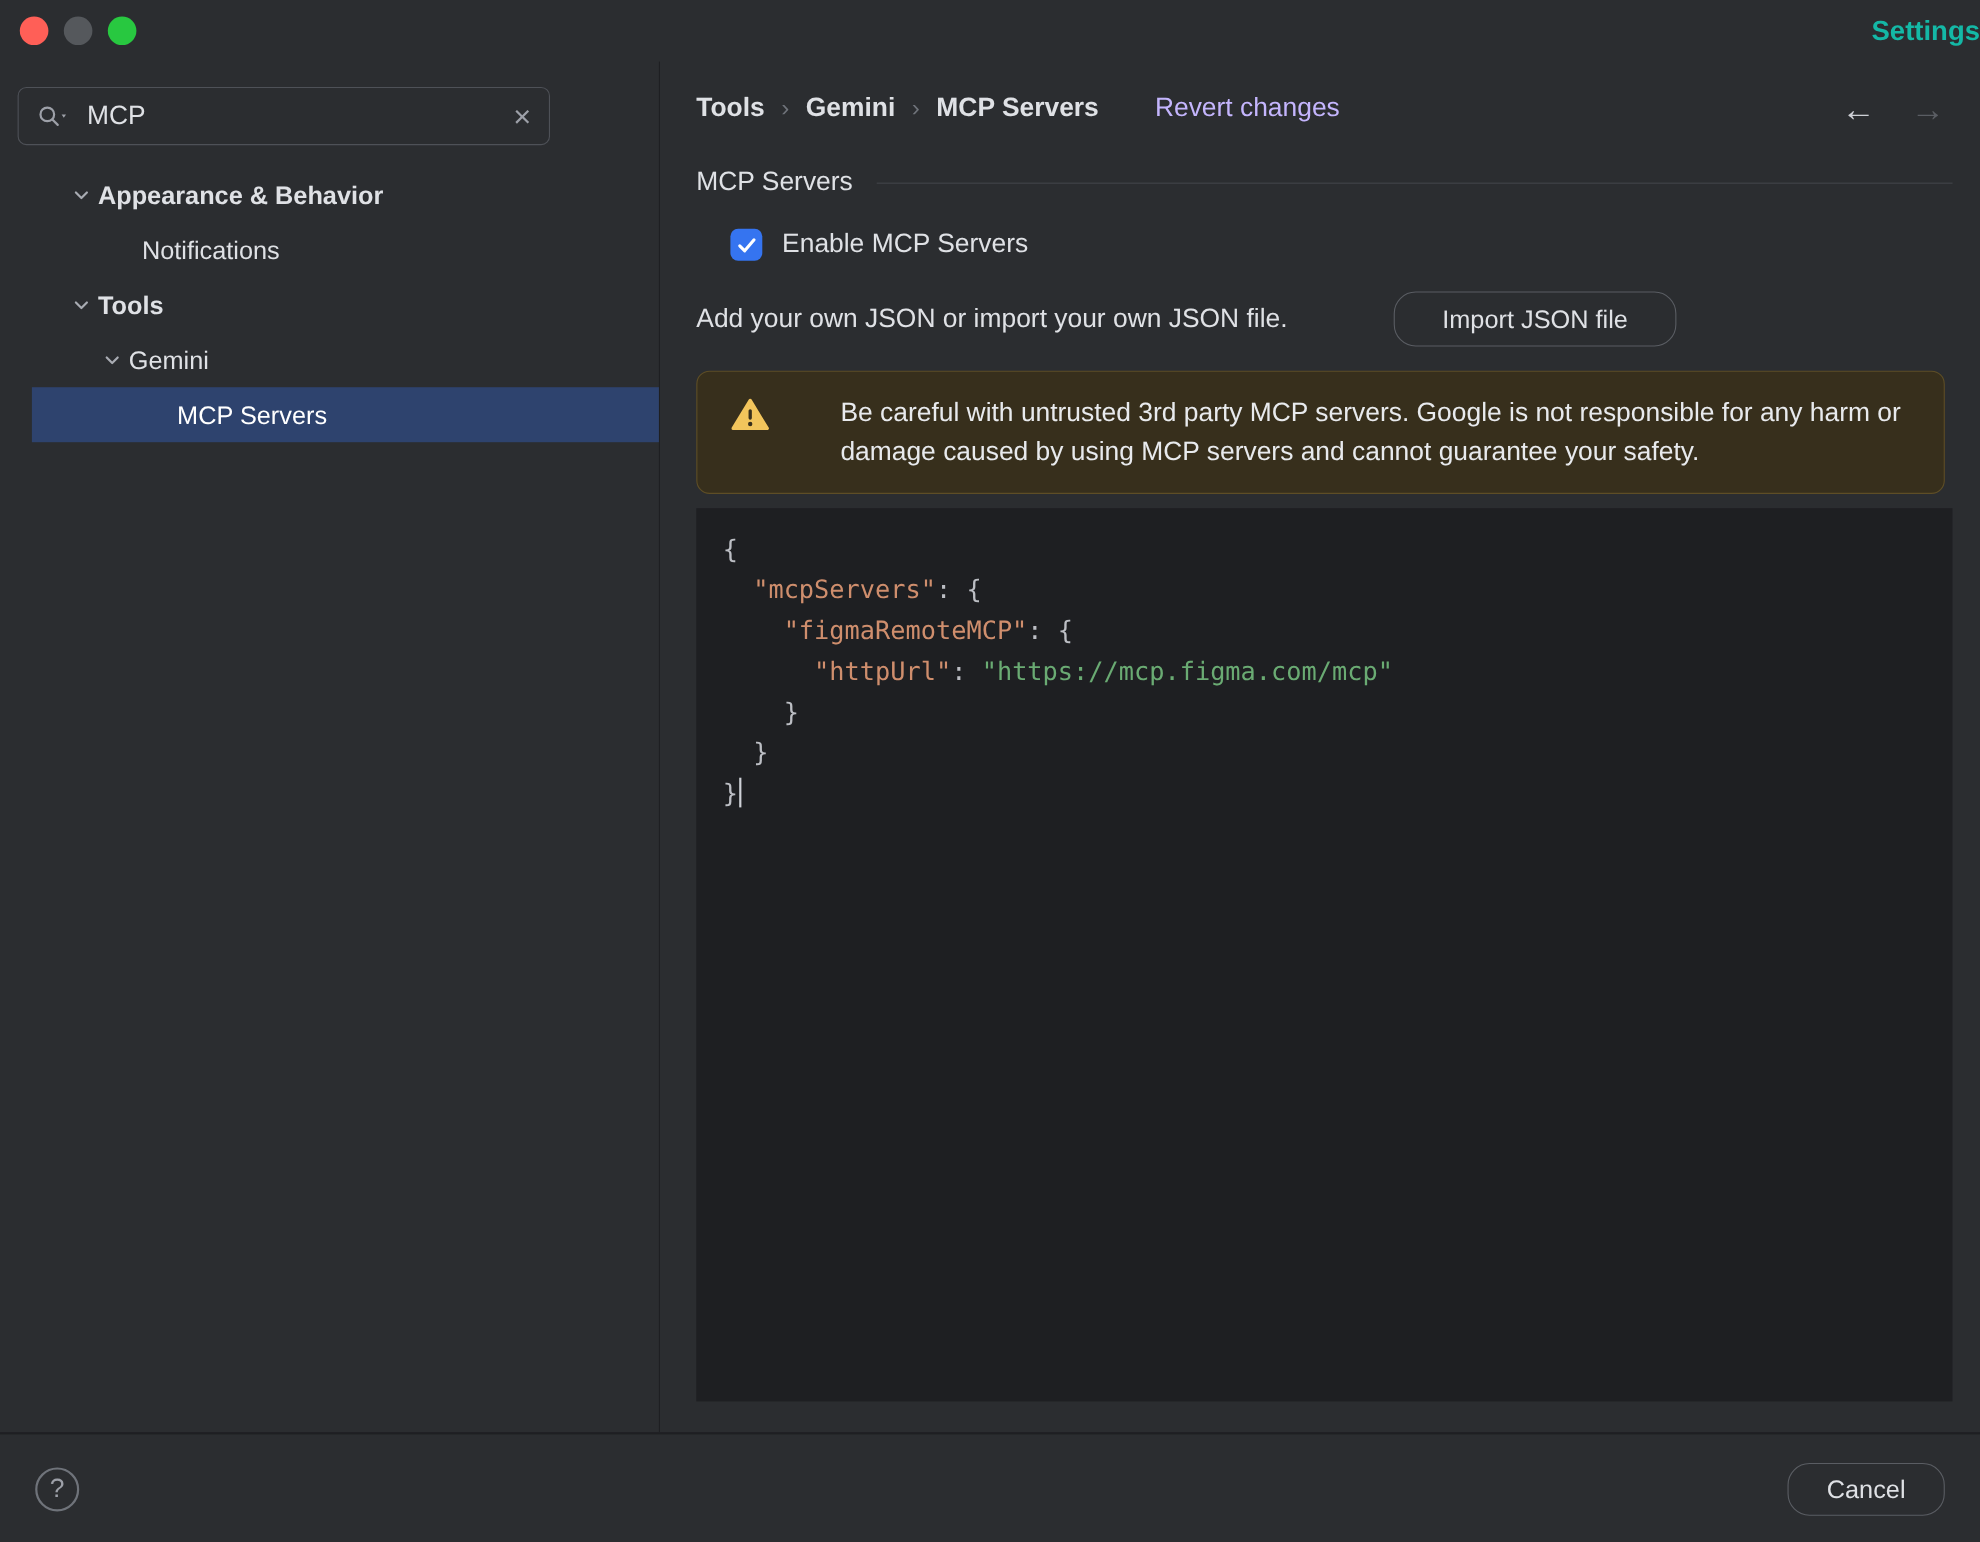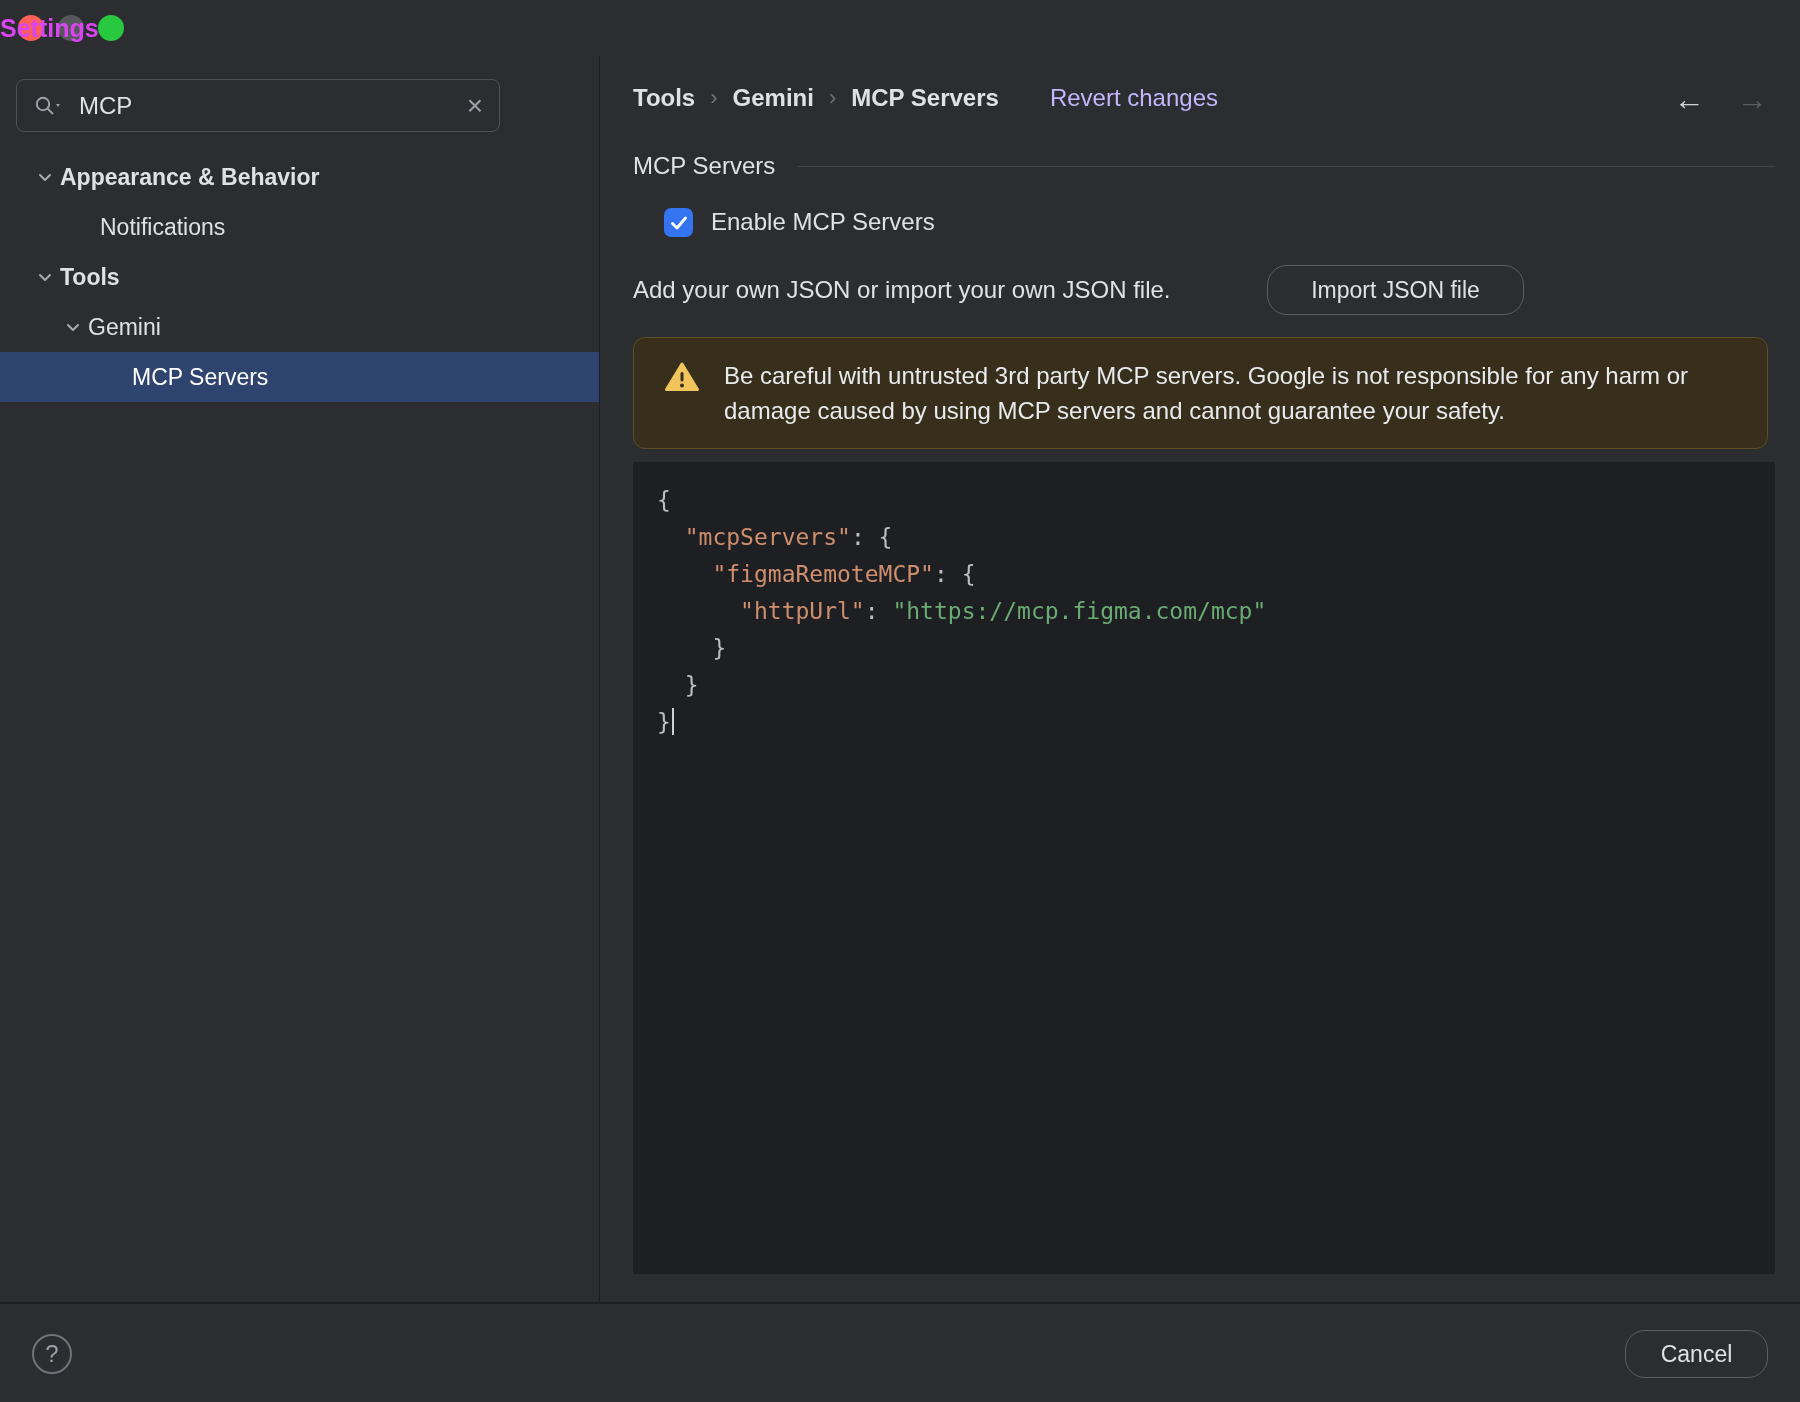--- a/index.html
+++ b/index.html
@@ -4,42 +4,42 @@
 <style>
   * { margin:0; padding:0; box-sizing:border-box; }
   html,body { background:#1E1F22; }
   .window {
     position:relative; width:1800px; height:1402px;
     background:#2B2D30; color:#DFE1E5; overflow:hidden;
     font-family:"Liberation Sans", sans-serif;
   }
   
   .titlebar { position:absolute; top:0; left:0; right:0; height:56px; }
-  .title { position:absolute; left:0; right:0; top:14px; text-align:left;
-           font-size:25px; font-weight:bold; color:#d946ef; }
+  .title { position:absolute; left:0; right:0; top:14px; text-align:right;
+           font-size:25px; font-weight:bold; color:#14b8a6; }
   .traffic { position:absolute; top:15px; left:18px; display:flex; gap:14px; }
   .light { width:26px; height:26px; border-radius:50%; }
   .light.red   { background:#FF5F57; }
   .light.gray  { background:#55585C; }
   .light.green { background:#28C840; }
   
   .sidebar { position:absolute; top:56px; left:0; width:600px; bottom:100px;
              border-right:1px solid #1E1F22; }
   .search-field {
     position:absolute; top:23px; left:16px; width:484px; height:53px;
     border:1px solid #4E5157; border-radius:8px;
     display:flex; align-items:center; padding:0 16px;
   }
   .search-field input {
     flex:1; background:transparent; border:none; outline:none;
     color:#DFE1E5; font-size:24px; font-family:"Liberation Sans", sans-serif;
     margin-left:14px;
   }
   .search-clear { color:#9DA0A8; font-size:28px; line-height:1; cursor:default; }
-  .tree { position:absolute; top:96px; left:0; right:0; }
+  .tree { position:absolute; top:96px; left:0; right:0;padding-left:29px; }
   .tree-row { height:50px; display:flex; align-items:center; font-size:23px; color:#DFE1E5; }
   .tree-row .chev { display:inline-flex; width:30px; justify-content:center; }
   .pad0 { padding-left:30px; }
   .pad1 { padding-left:100px; }
   .pad1c { padding-left:58px; }
   .pad2 { padding-left:132px; }
   .bold { font-weight:bold; }
   .tree-row.selected { background:#2E436E; color:#FFFFFF; }
   
   .content { position:absolute; top:56px; left:600px; right:0; bottom:100px; }
@@ -61,21 +61,21 @@
   .add-row { position:absolute; top:209px; left:33px; right:25px; height:50px;
              display:flex; align-items:center; }
   .add-text { font-size:24px; }
   .btn { display:flex; align-items:center; justify-content:center;
          font-size:23px; color:#DFE1E5; border-radius:20px;
          font-family:"Liberation Sans", sans-serif; background:transparent;
          border:1px solid #5A5D63; }
   .import-btn { position:absolute; left:634px; top:0; width:257px; height:50px; }
   .banner { position:absolute; top:281px; left:33px; width:1135px;
             background:#372F1C; border:1px solid #5E4E26; border-radius:12px;
-            display:flex; align-items:flex-start; padding:20px 36px 20px 30px; }
+            display:flex; align-items:flex-start; padding:20px 36px 20px 30px;gap:40px; }
   .banner-text { font-size:24px; line-height:35px; color:#E8EAED; margin-left:24px; }
   .warn-wrap { margin-top:3px; flex:0 0 auto; }
   
   .editor { position:absolute; top:406px; left:33px; width:1142px; height:812px;
             background:#1E1F22; padding:20px 0 0 24px; }
   .code-line { white-space:pre; font-family:"DejaVu Sans Mono", monospace;
                font-size:23px; line-height:37px; height:37px; }
   .tok-punct  { color:#BCBEC4; }
   .tok-key    { color:#CF8E6D; }
   .tok-string { color:#6AAB73; }

